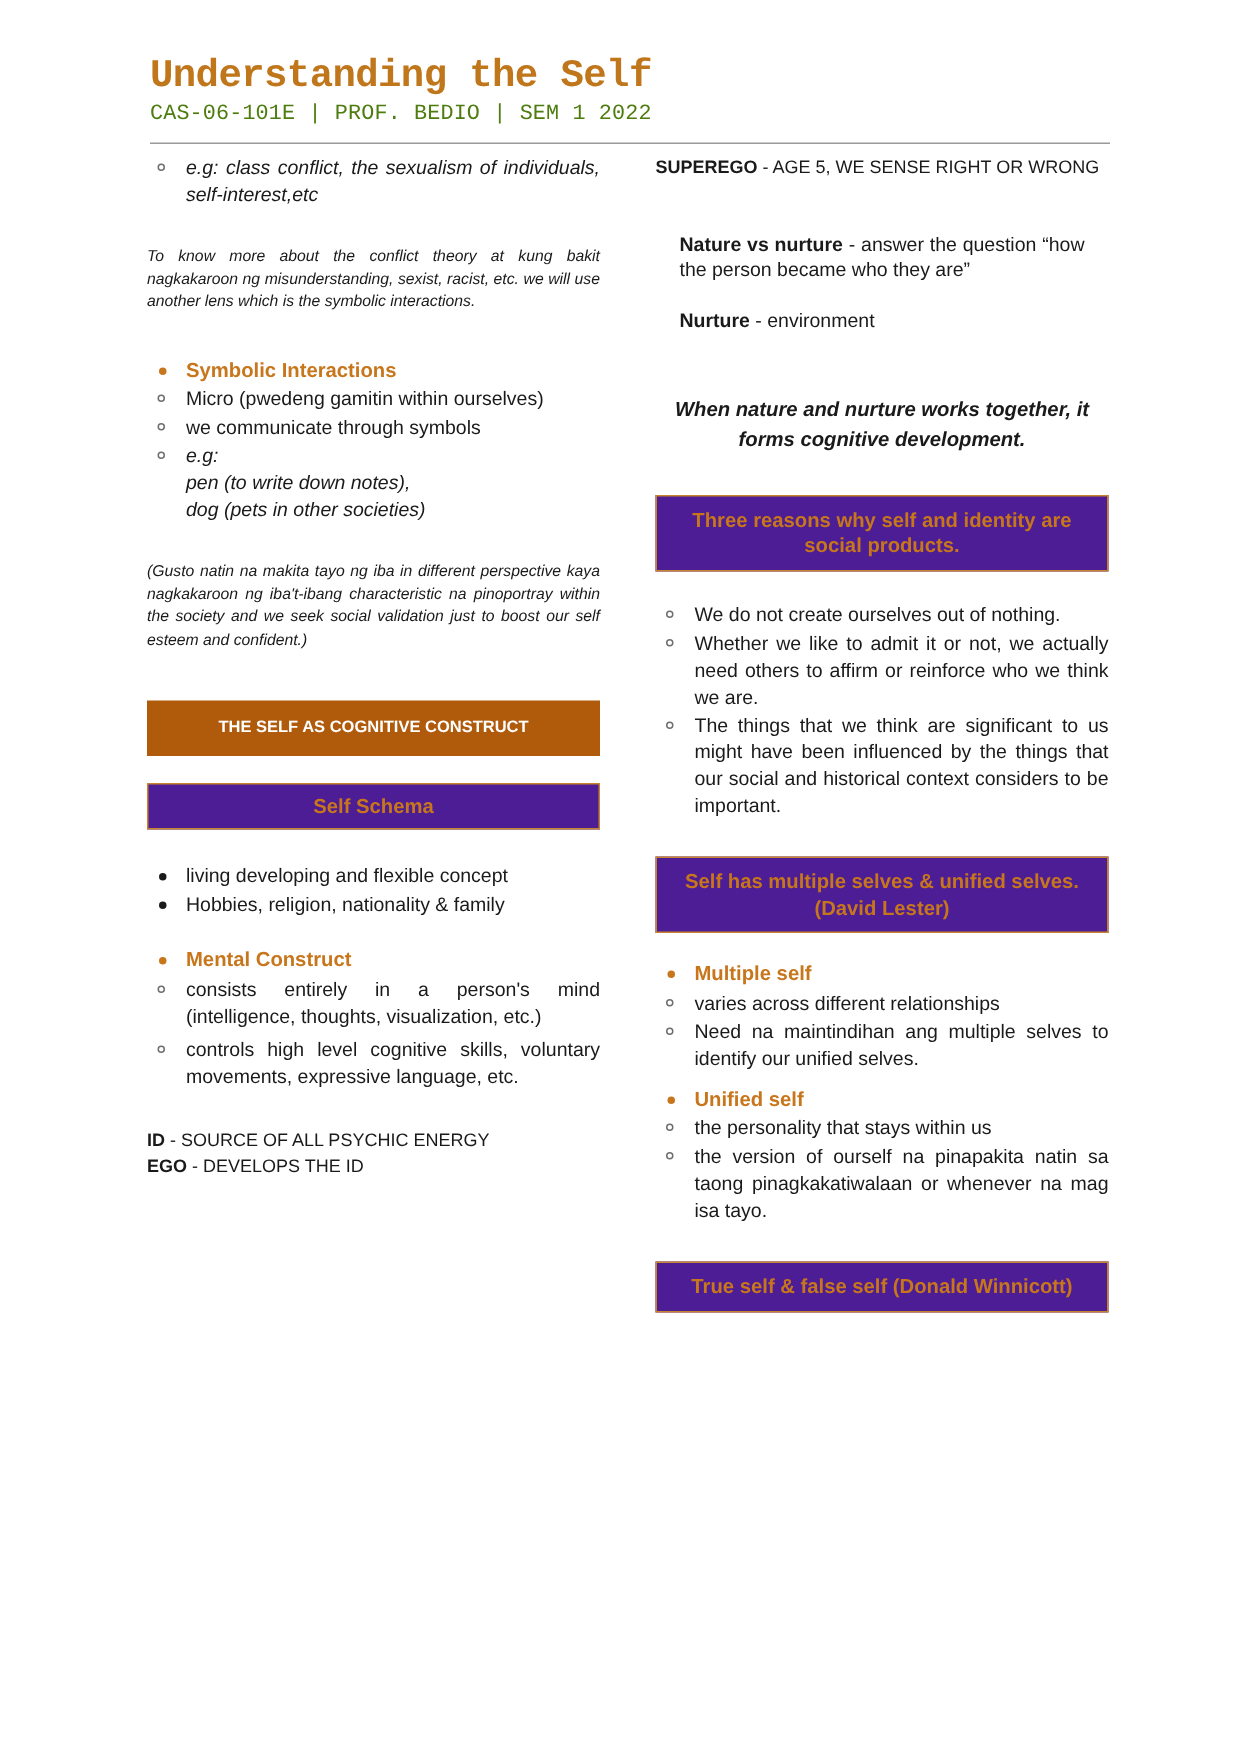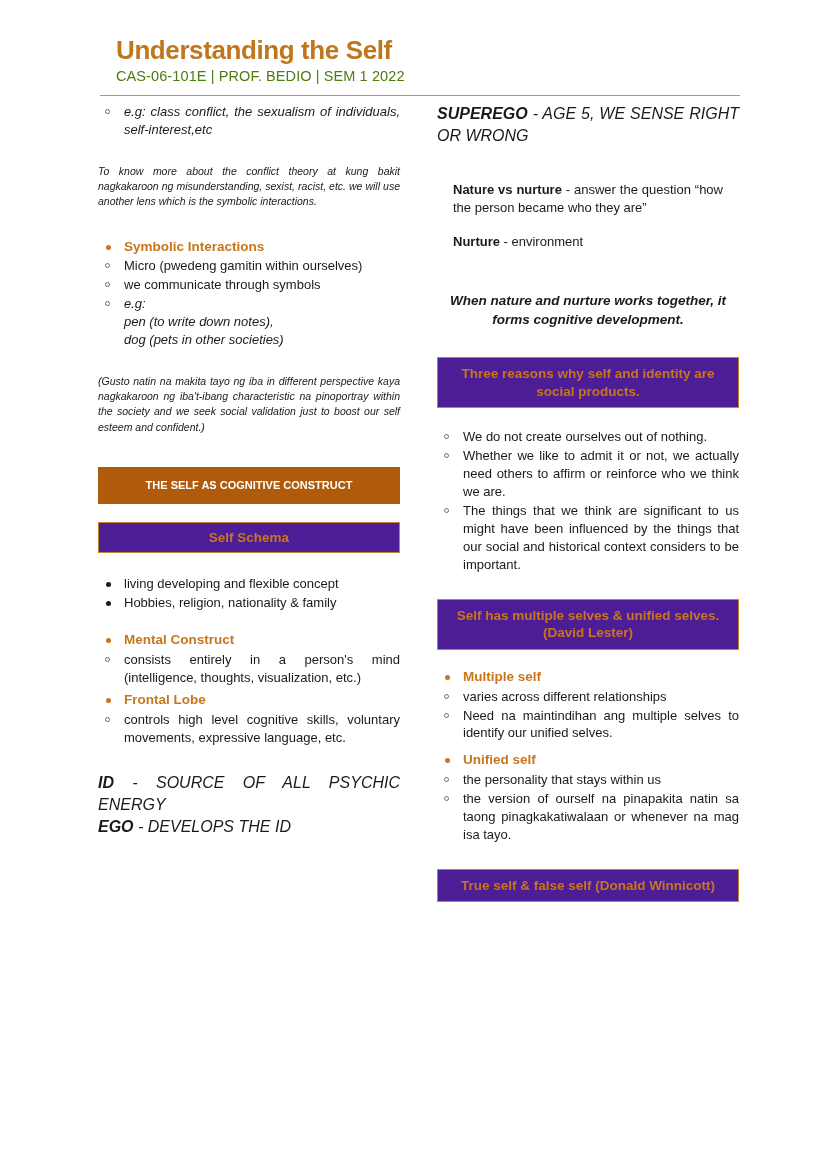--- a/index.html
+++ b/index.html
@@ -13,21 +13,21 @@
   .page{
     position:absolute;
     left:0;top:0;width:828px;height:1169px;
     padding:0;
     box-sizing:border-box;
   }
 
   
   .header{
     position:absolute;
-    left:116px;top:36px;width:640px;
+    left:100px;top:36px;width:640px;font-family:Liberation Mono, monospace;
   }
   .doc-title{
     font-size:26px;
     font-weight:bold;
     letter-spacing:-0.4px;
     color:#c0761a;
     line-height:1.1;
     margin:0;
     white-space:nowrap;
   }
@@ -64,22 +64,21 @@
     margin:0;
   }
   .para{
     font-size:13px;
     line-height:1.38;
     text-align:justify;
     color:#1a1a1a;
     margin:16px;
   }
   .para-italic{
-    font-size:16px;
-    font-style:italic;
+    font-size:12px;
     line-height:1.38;
     text-align:justify;
     margin:0;
   }
   .b{font-weight:bold;}
   .center-italic{
     font-size:13.5px;
     font-style:italic;
     font-weight:bold;
     line-height:1.42;
@@ -235,23 +234,20 @@
 
     <ul class="lvl1 orange">
       <li>Mental Construct</li>
     </ul>
     <ul class="lvl2 indent-2">
       <li>consists entirely in a person's mind (intelligence, thoughts, visualization, etc.)</li>
     </ul>
 
     <div class="sp-4"></div>
 
-    <ul class="lvl1 orange">
-      <li>Frontal Lobe</li>
-    </ul>
     <ul class="lvl2 indent-2">
       <li>controls high level cognitive skills, voluntary movements, expressive language, etc.</li>
     </ul>
 
     <div class="sp-24"></div>
 
     <p class="para-italic"><span class="b">ID</span><span> - SOURCE OF ALL PSYCHIC ENERGY</span></p>
     <p class="para-italic"><span class="b">EGO</span><span> - DEVELOPS THE ID</span></p>
 
   </div>

